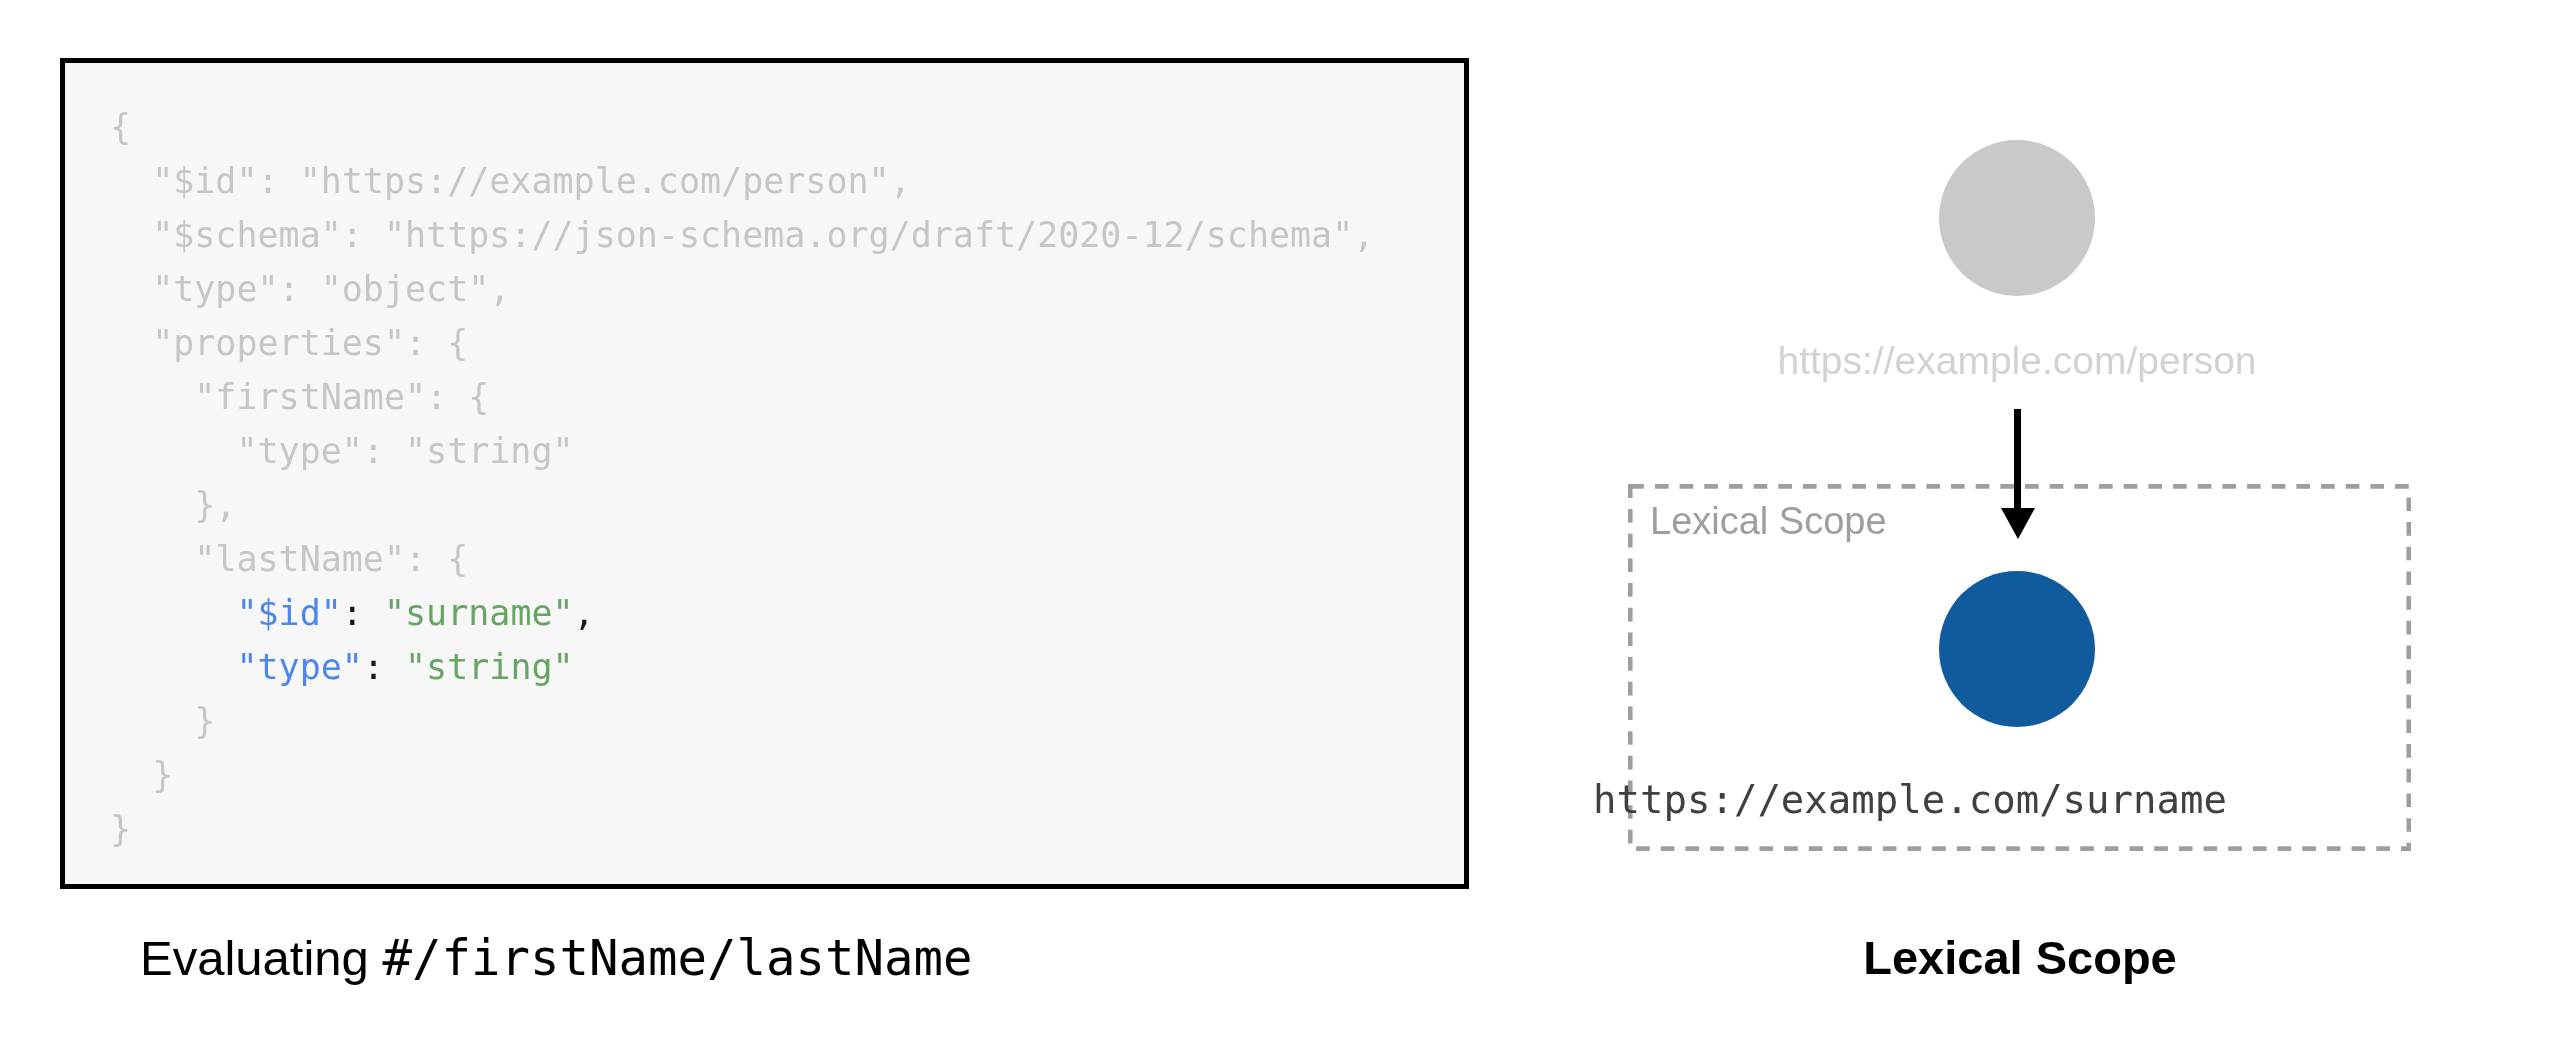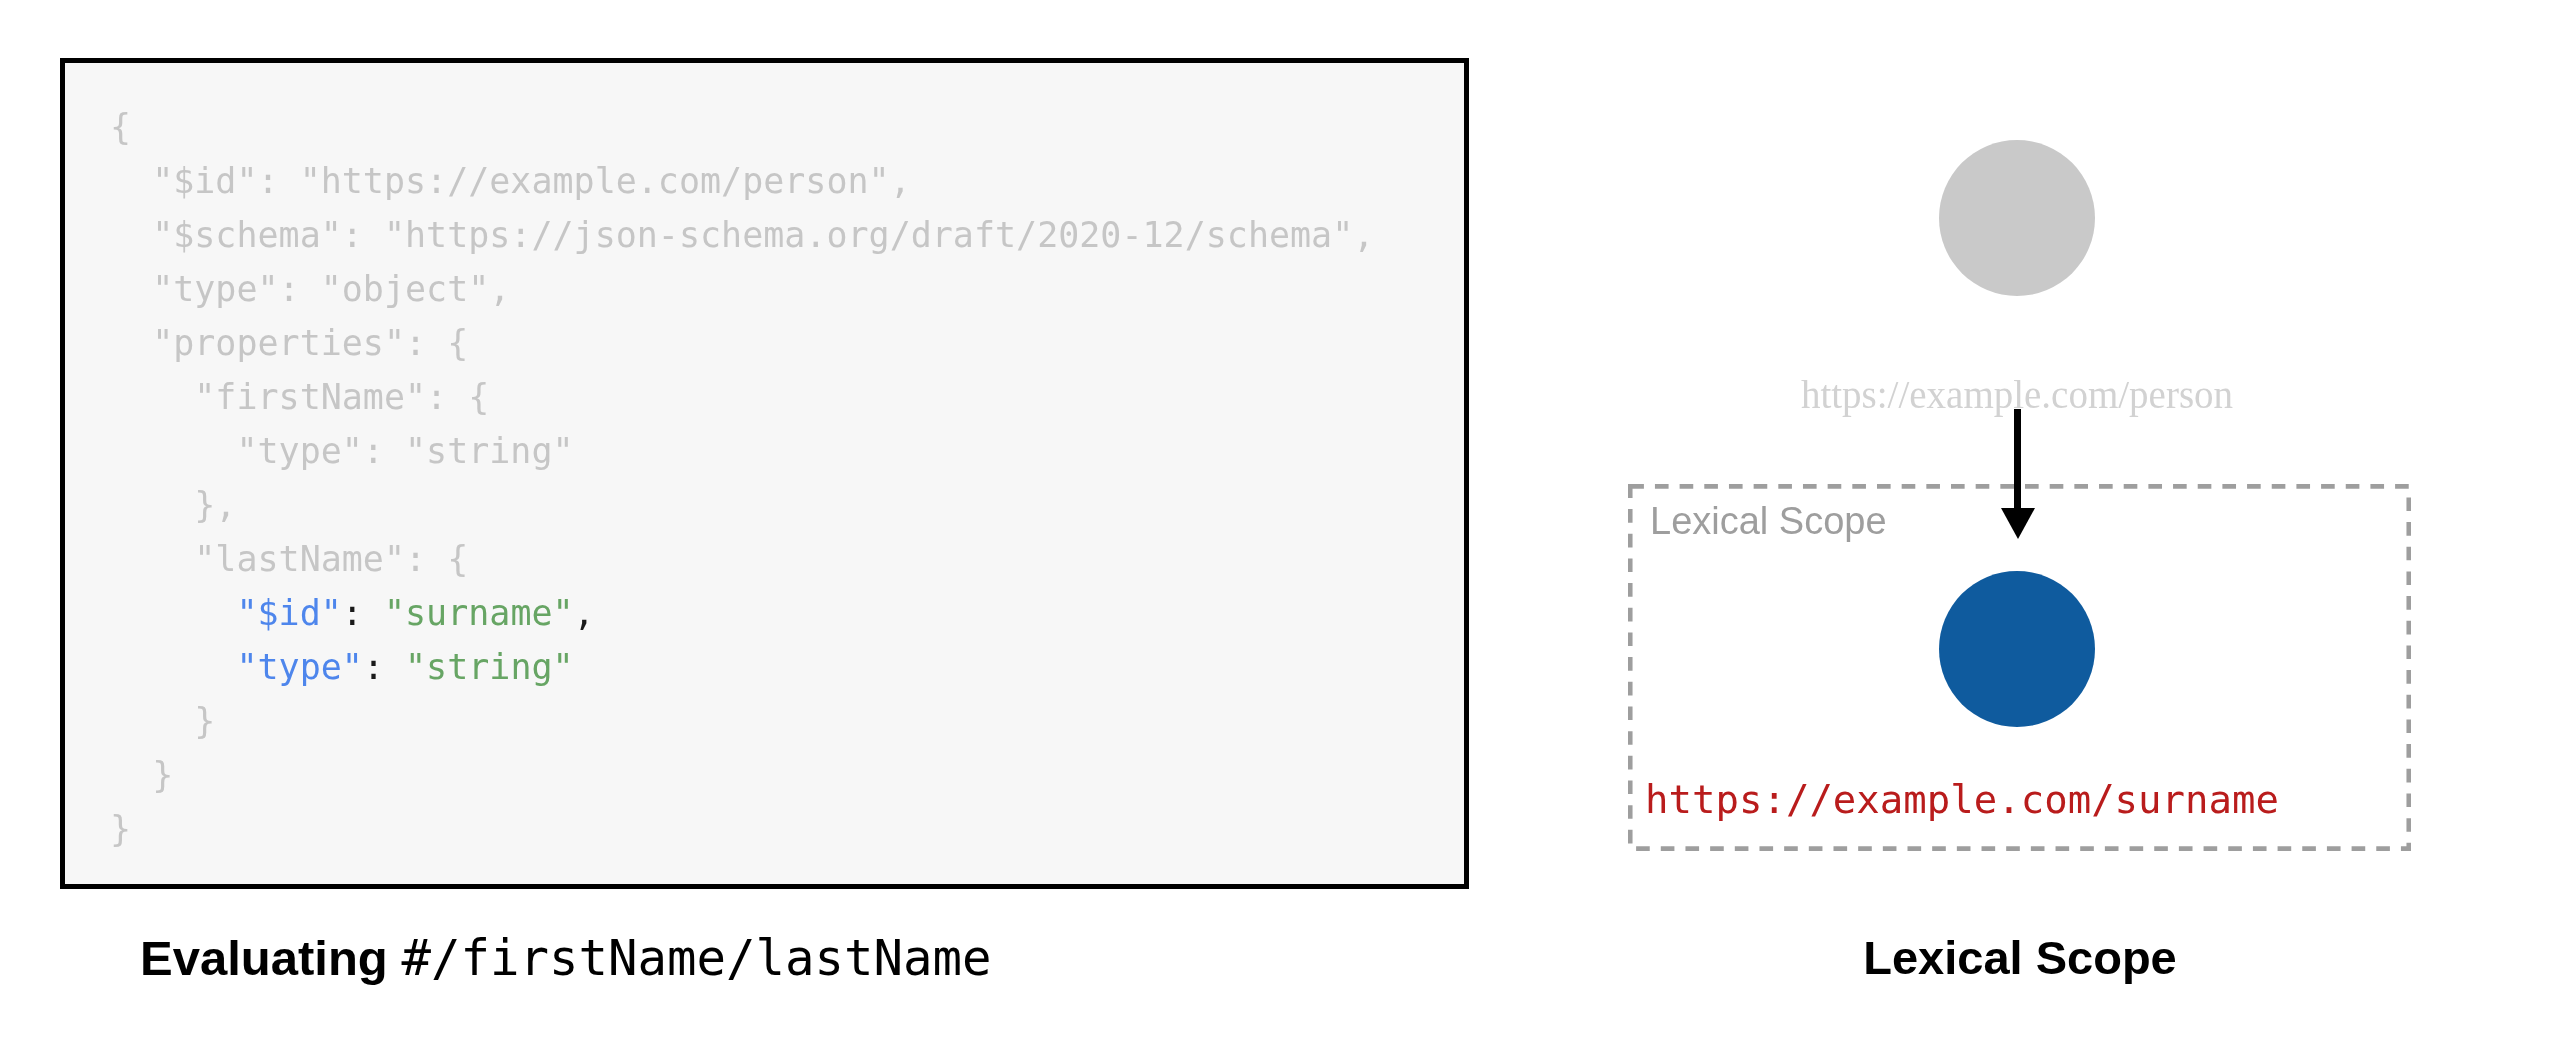--- a/index.html
+++ b/index.html
@@ -22,54 +22,53 @@
   .code-line{height:54px;white-space:pre;}
   .seg-muted{color:#c6c6c6;}
   .seg-key{color:#4e86ec;}
   .seg-value{color:#67a564;}
   .seg-punct{color:#1a1a1a;}
 
   .caption-left{
     position:absolute;left:140px;top:930px;white-space:nowrap;color:#000;
     font-size:49px;
   }
-  .cap-bold{font-weight:bold;}
+  .cap-bold{font-weight:normal;}
   .cap-mono{font-family:"DejaVu Sans Mono",monospace;font-weight:normal;}
 
   
   .gray-circle{
     position:absolute;left:1939px;top:140px;width:156px;height:156px;
     border-radius:50%;background:#c9c9c9;
   }
   .person-label{
     position:absolute;left:2017px;top:339px;transform:translateX(-50%);
-    font-family:Liberation Serif, serif;font-size:39px;color:#d2d2d2;
+    font-family:Liberation Sans, sans-serif;font-size:39px;color:#d2d2d2;
     white-space:nowrap;
-    margin-top:33px;
   }
   .arrow-shaft{
     position:absolute;left:2014px;top:409px;width:6.5px;height:99px;background:#000;z-index:3;
   }
   .arrow-head{
     position:absolute;left:2001px;top:508px;width:0;height:0;z-index:3;
     border-left:17px solid transparent;border-right:17px solid transparent;
     border-top:31px solid #000;
   }
   .scope-rect{position:absolute;left:1628px;top:484px;z-index:1;}
   .scope-label{
     position:absolute;left:1650px;top:500px;
     font-size:38px;color:#9e9e9e;white-space:nowrap;z-index:2;
   }
   .blue-circle{
     position:absolute;left:1939px;top:571px;width:156px;height:156px;
     border-radius:50%;background:#0f5b9e;z-index:2;
   }
   .surname-label{
-    position:absolute;left:1962px;top:777px;transform:translateX(-50%);
-    font-family:"DejaVu Sans Mono",monospace;font-size:39px;color:#b91c1c;
+    position:absolute;left:1910px;top:777px;transform:translateX(-50%);
+    font-family:"DejaVu Sans Mono",monospace;font-size:39px;color:#404040;
     white-space:nowrap;z-index:2;
   }
   .caption-right{
     position:absolute;left:2020px;top:930px;transform:translateX(-50%);
     font-size:47px;font-weight:bold;color:#000;white-space:nowrap;
   }
 </style>
 </head>
 <body>
 

